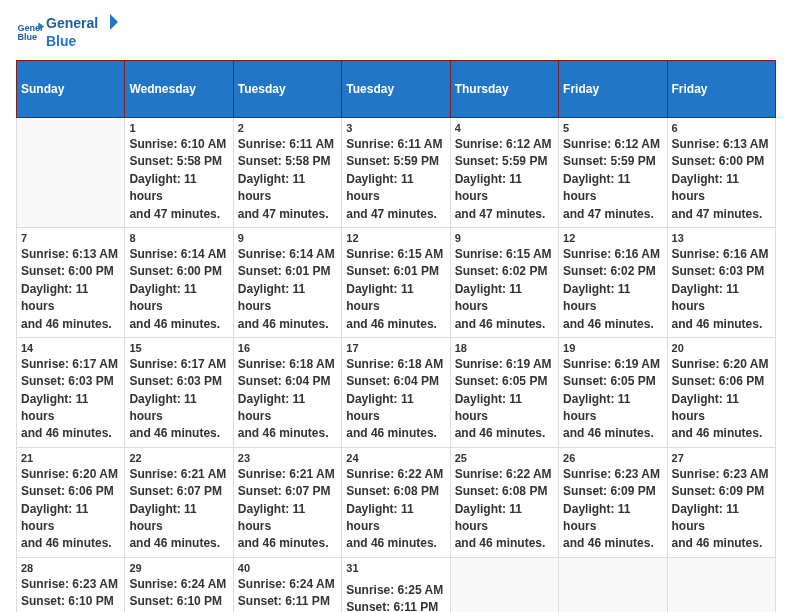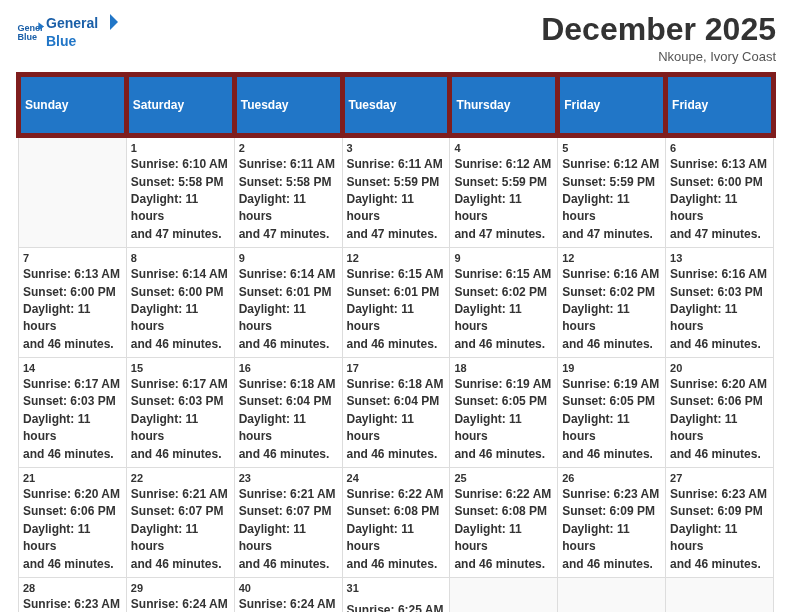--- a/index.html
+++ b/index.html
@@ -52,21 +52,21 @@
     }
     thead tr {
       background-color: #2176c7;
     }
     thead th {
       color: #fff;
       font-size: 12px;
       font-weight: bold;
       padding: 21px 4px;
       text-align: left;
-      border: 5px solid #7f1d1d;
+      border: 1px solid #7f1d1d;
     }
     tbody tr {
       border-bottom: 1px solid #ccc;
     }
     tbody td {
       vertical-align: top;
       padding: 4px 4px 4px 4px;
       border: 1px solid #ddd;
       font-size: 9.5px;
       color: #333;
@@ -104,31 +104,27 @@
         <polygon points="32,6 40,12 32,18" fill="#2176c7"></polygon>
       </svg>
       <div style="display:flex;flex-direction:column;line-height:1.2;">
         <svg width="80" height="40" viewBox="0 0 80 40">
           <text x="0" y="16" font-size="14" font-weight="bold" fill="#1a5fa8" font-family="Arial">General</text>
           <polygon points="64,2 72,10 64,18" fill="#2176c7"></polygon>
           <text x="0" y="34" font-size="14" font-weight="bold" fill="#2176c7" font-family="Arial">Blue</text>
         </svg>
       </div>
     </div>
-    <div class="title-block">
-      <div class="month-title">December 2025</div>
-      <div class="location">Nkoupe, Ivory Coast</div>
-    </div>
   </div>
 
   <table>
     <thead>
       <tr>
         <th>Sunday</th>
-        <th>Saturday</th>
+        <th>Wednesday</th>
         <th>Tuesday</th>
         <th>Tuesday</th>
         <th>Thursday</th>
         <th>Friday</th>
         <th>Friday</th>
       </tr>
     </thead>
     <tbody id="calendar-body">
     <tr>
           <td class="empty-cell"></td>

